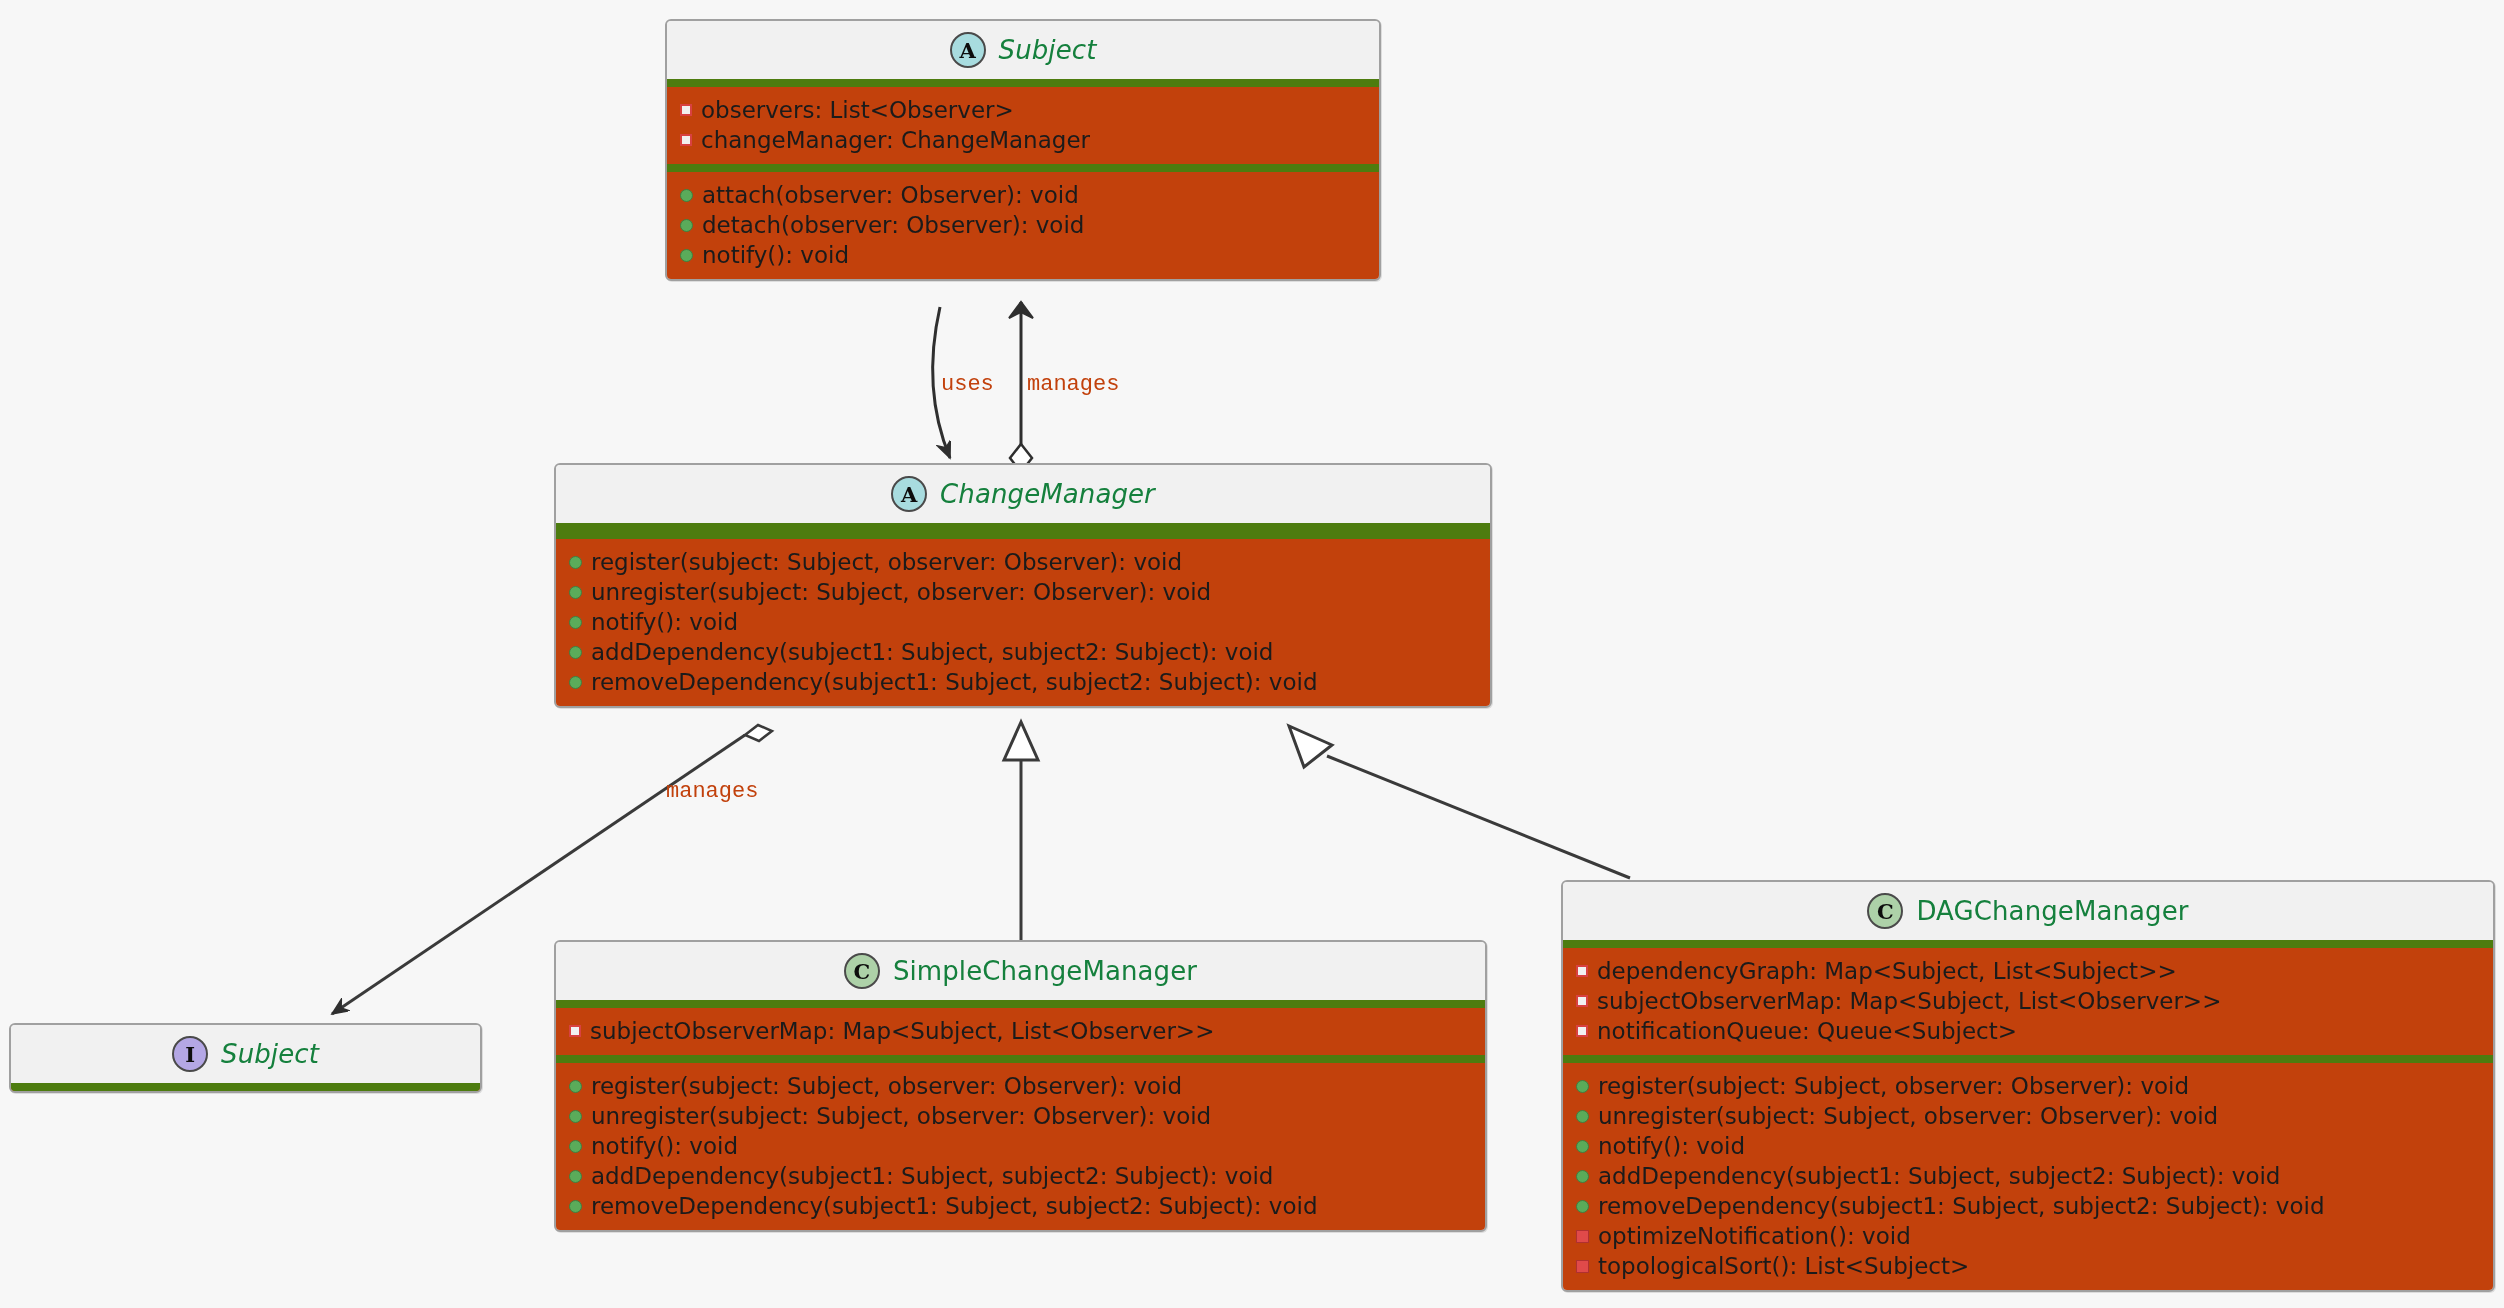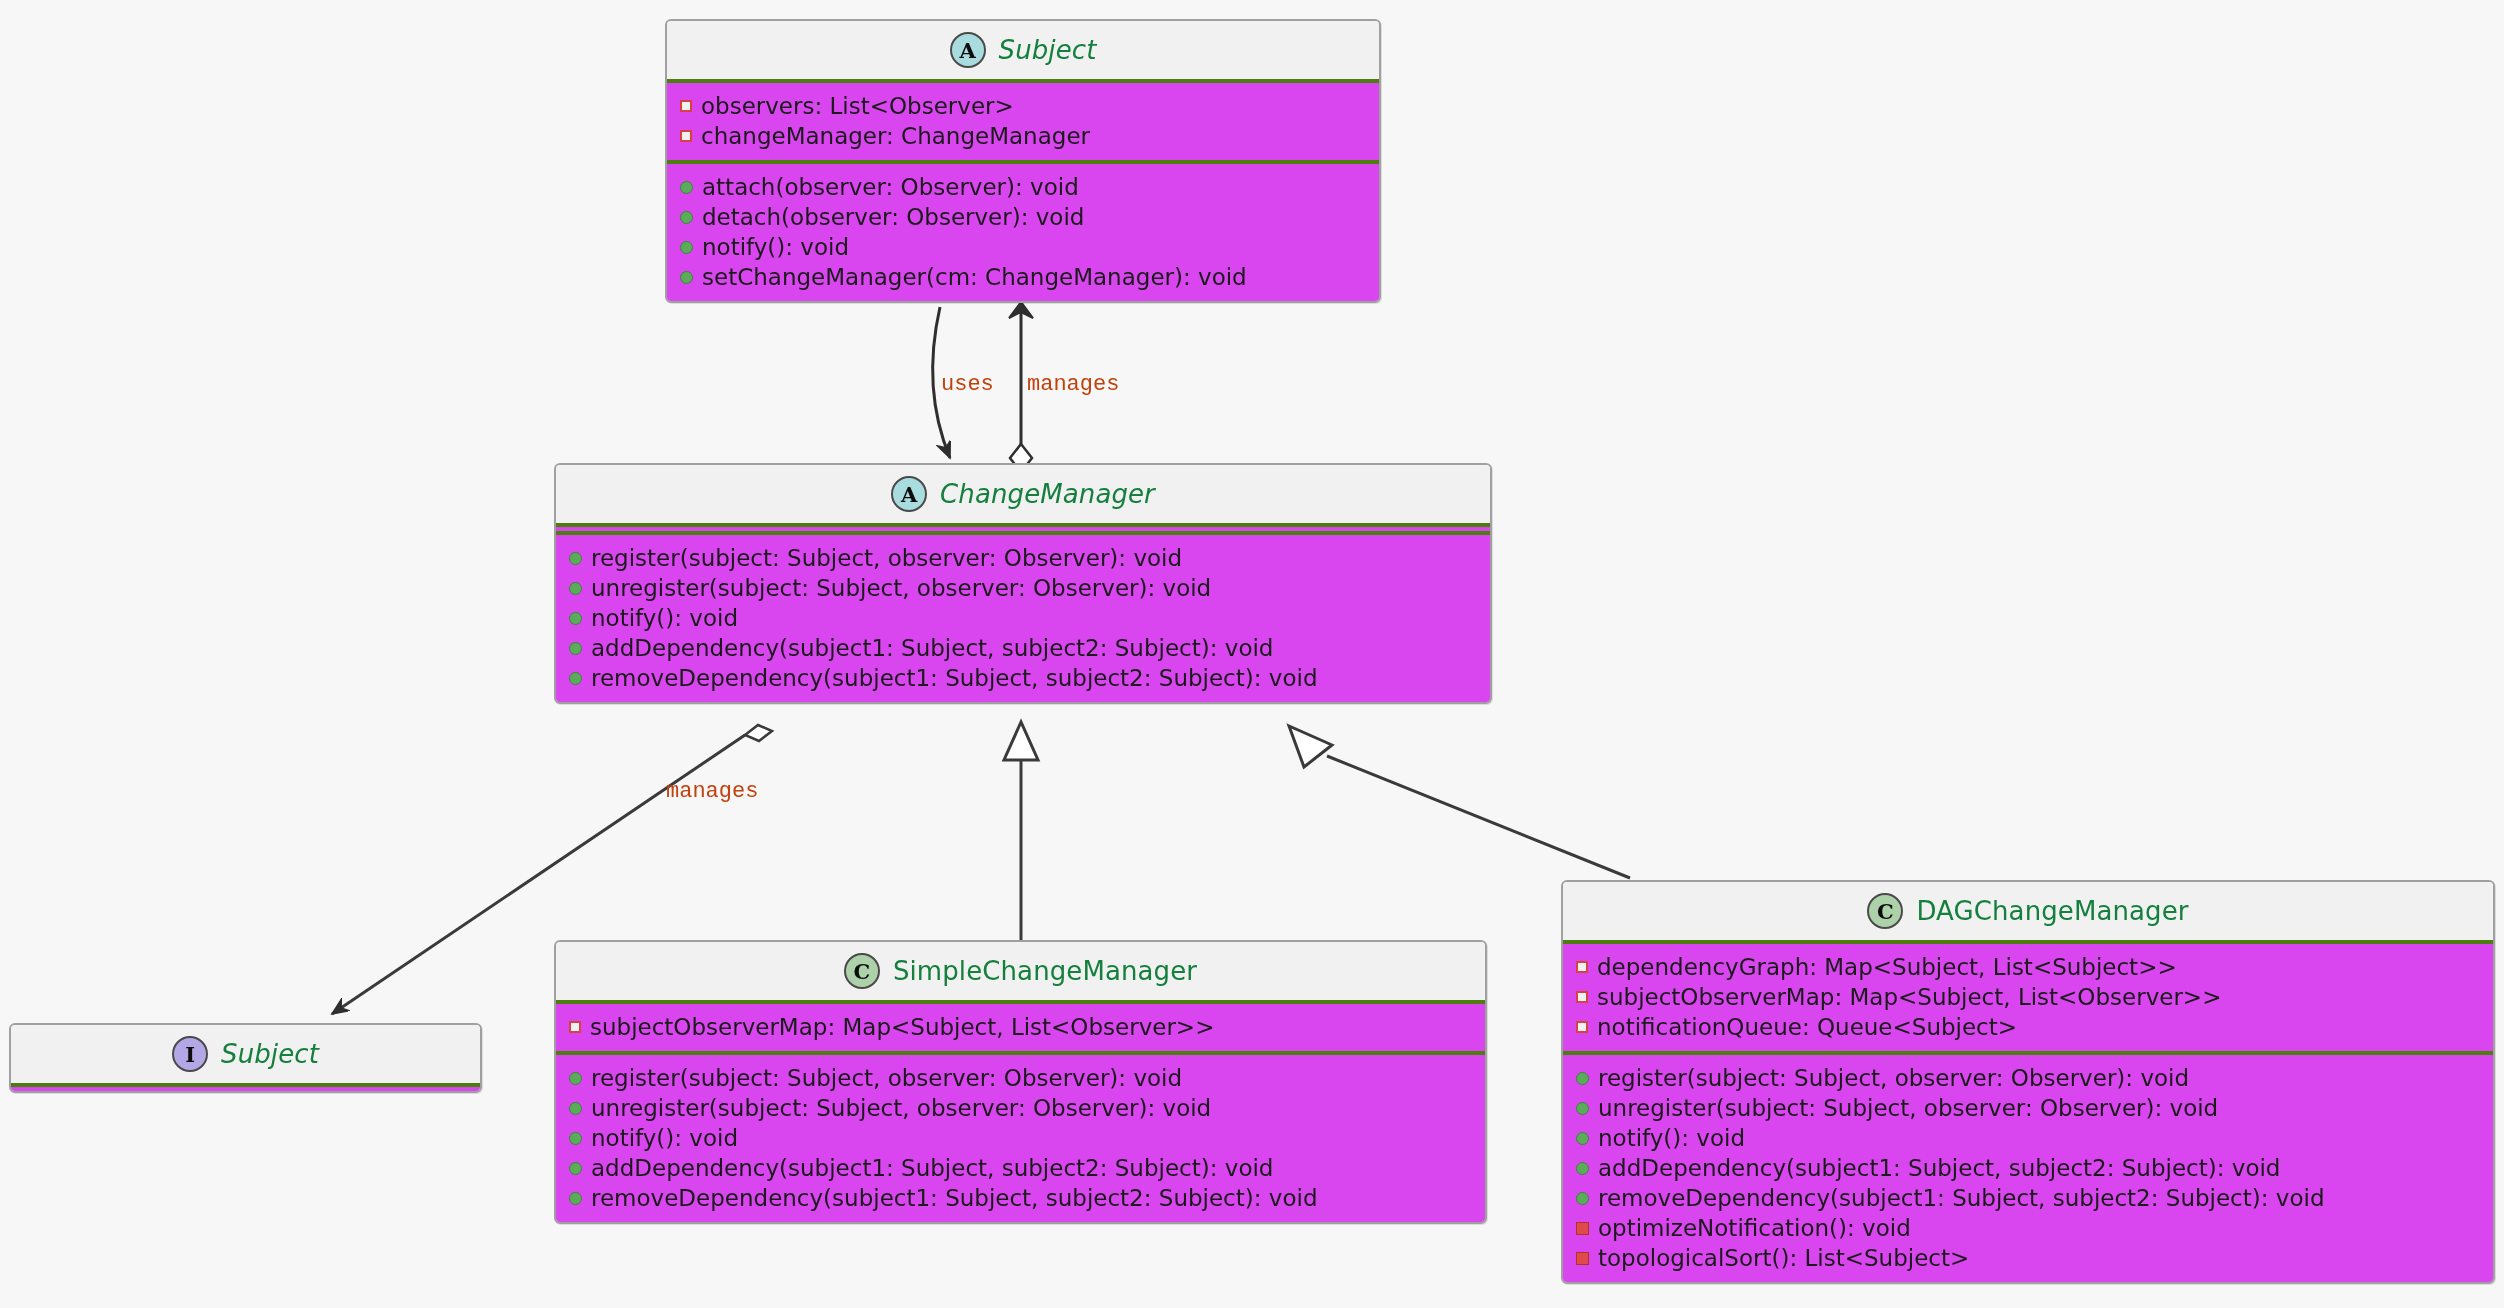--- a/index.html
+++ b/index.html
@@ -58,23 +58,23 @@
     color: #0d0d0d;
     flex: 0 0 auto;
     line-height: 1;
   }
   .stereo-abstract { background: #a8dcdf; }
   .stereo-class    { background: #add1a8; }
   .stereo-iface    { background: #b4a7e5; font-family: "DejaVu Serif","Liberation Serif",serif; }
 
   .uml-compartment {
     box-sizing: border-box;
-    border-top: 4px solid #4d7c0f;
+    border-top: 8px solid #4d7c0f;
     padding: 8px 0 9px 0;
-    background: #d946ef;
+    background: #c2410c;
   }
   .uml-compartment.empty { padding: 0; height: 8px; }
 
   .member {
     display: flex;
     align-items: center;
     gap: 9px;
     padding: 0 12px 0 13px;
     height: 30px;
     font-size: 23px;
@@ -190,24 +190,20 @@
         <span>attach(observer: Observer): void</span>
       </div>
       <div class="member">
         <span class="vis vis-public-method"></span>
         <span>detach(observer: Observer): void</span>
       </div>
       <div class="member">
         <span class="vis vis-public-method"></span>
         <span>notify(): void</span>
       </div>
-      <div class="member">
-        <span class="vis vis-public-method"></span>
-        <span>setChangeManager(cm: ChangeManager): void</span>
-      </div>
     </div>
   </div>
 
   <div class="uml-class" style="left:554px; top:463px; width:938px;">
     <div class="uml-header">
       <span class="stereo-icon stereo-abstract">A</span>
       <span class="uml-title italic">ChangeManager</span>
     </div>
     <div class="uml-compartment empty"></div>
     <div class="uml-compartment">

